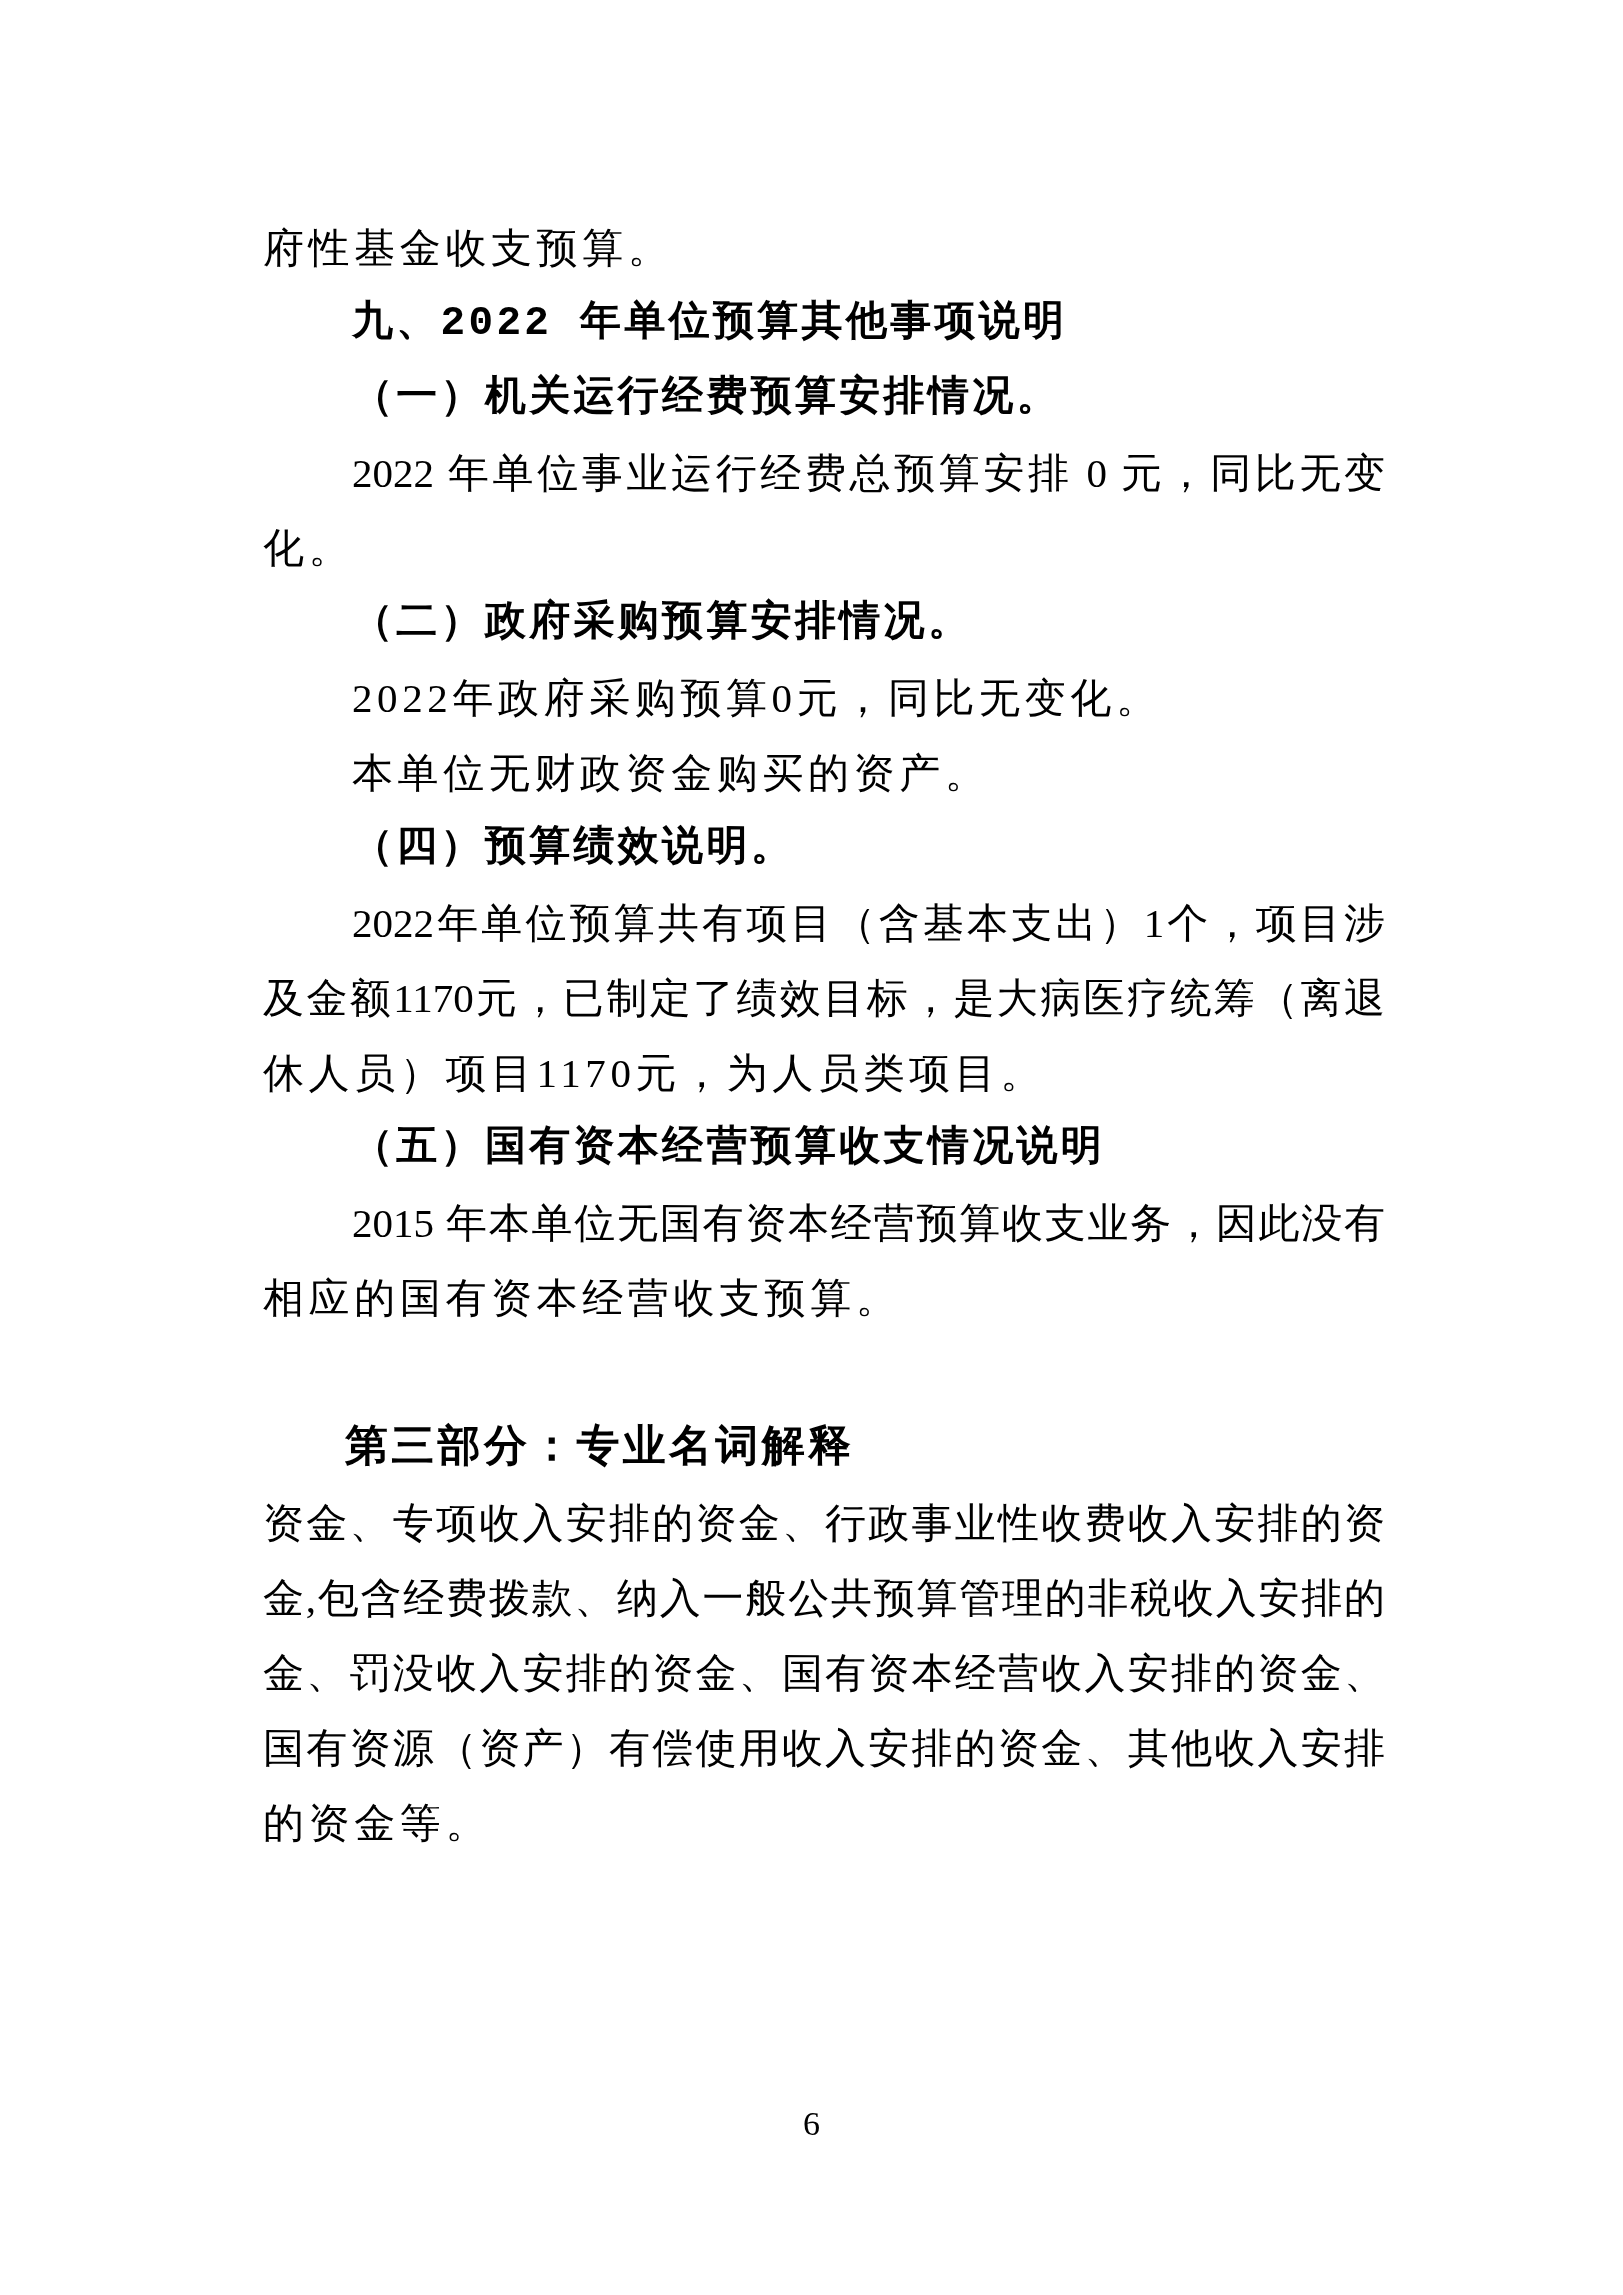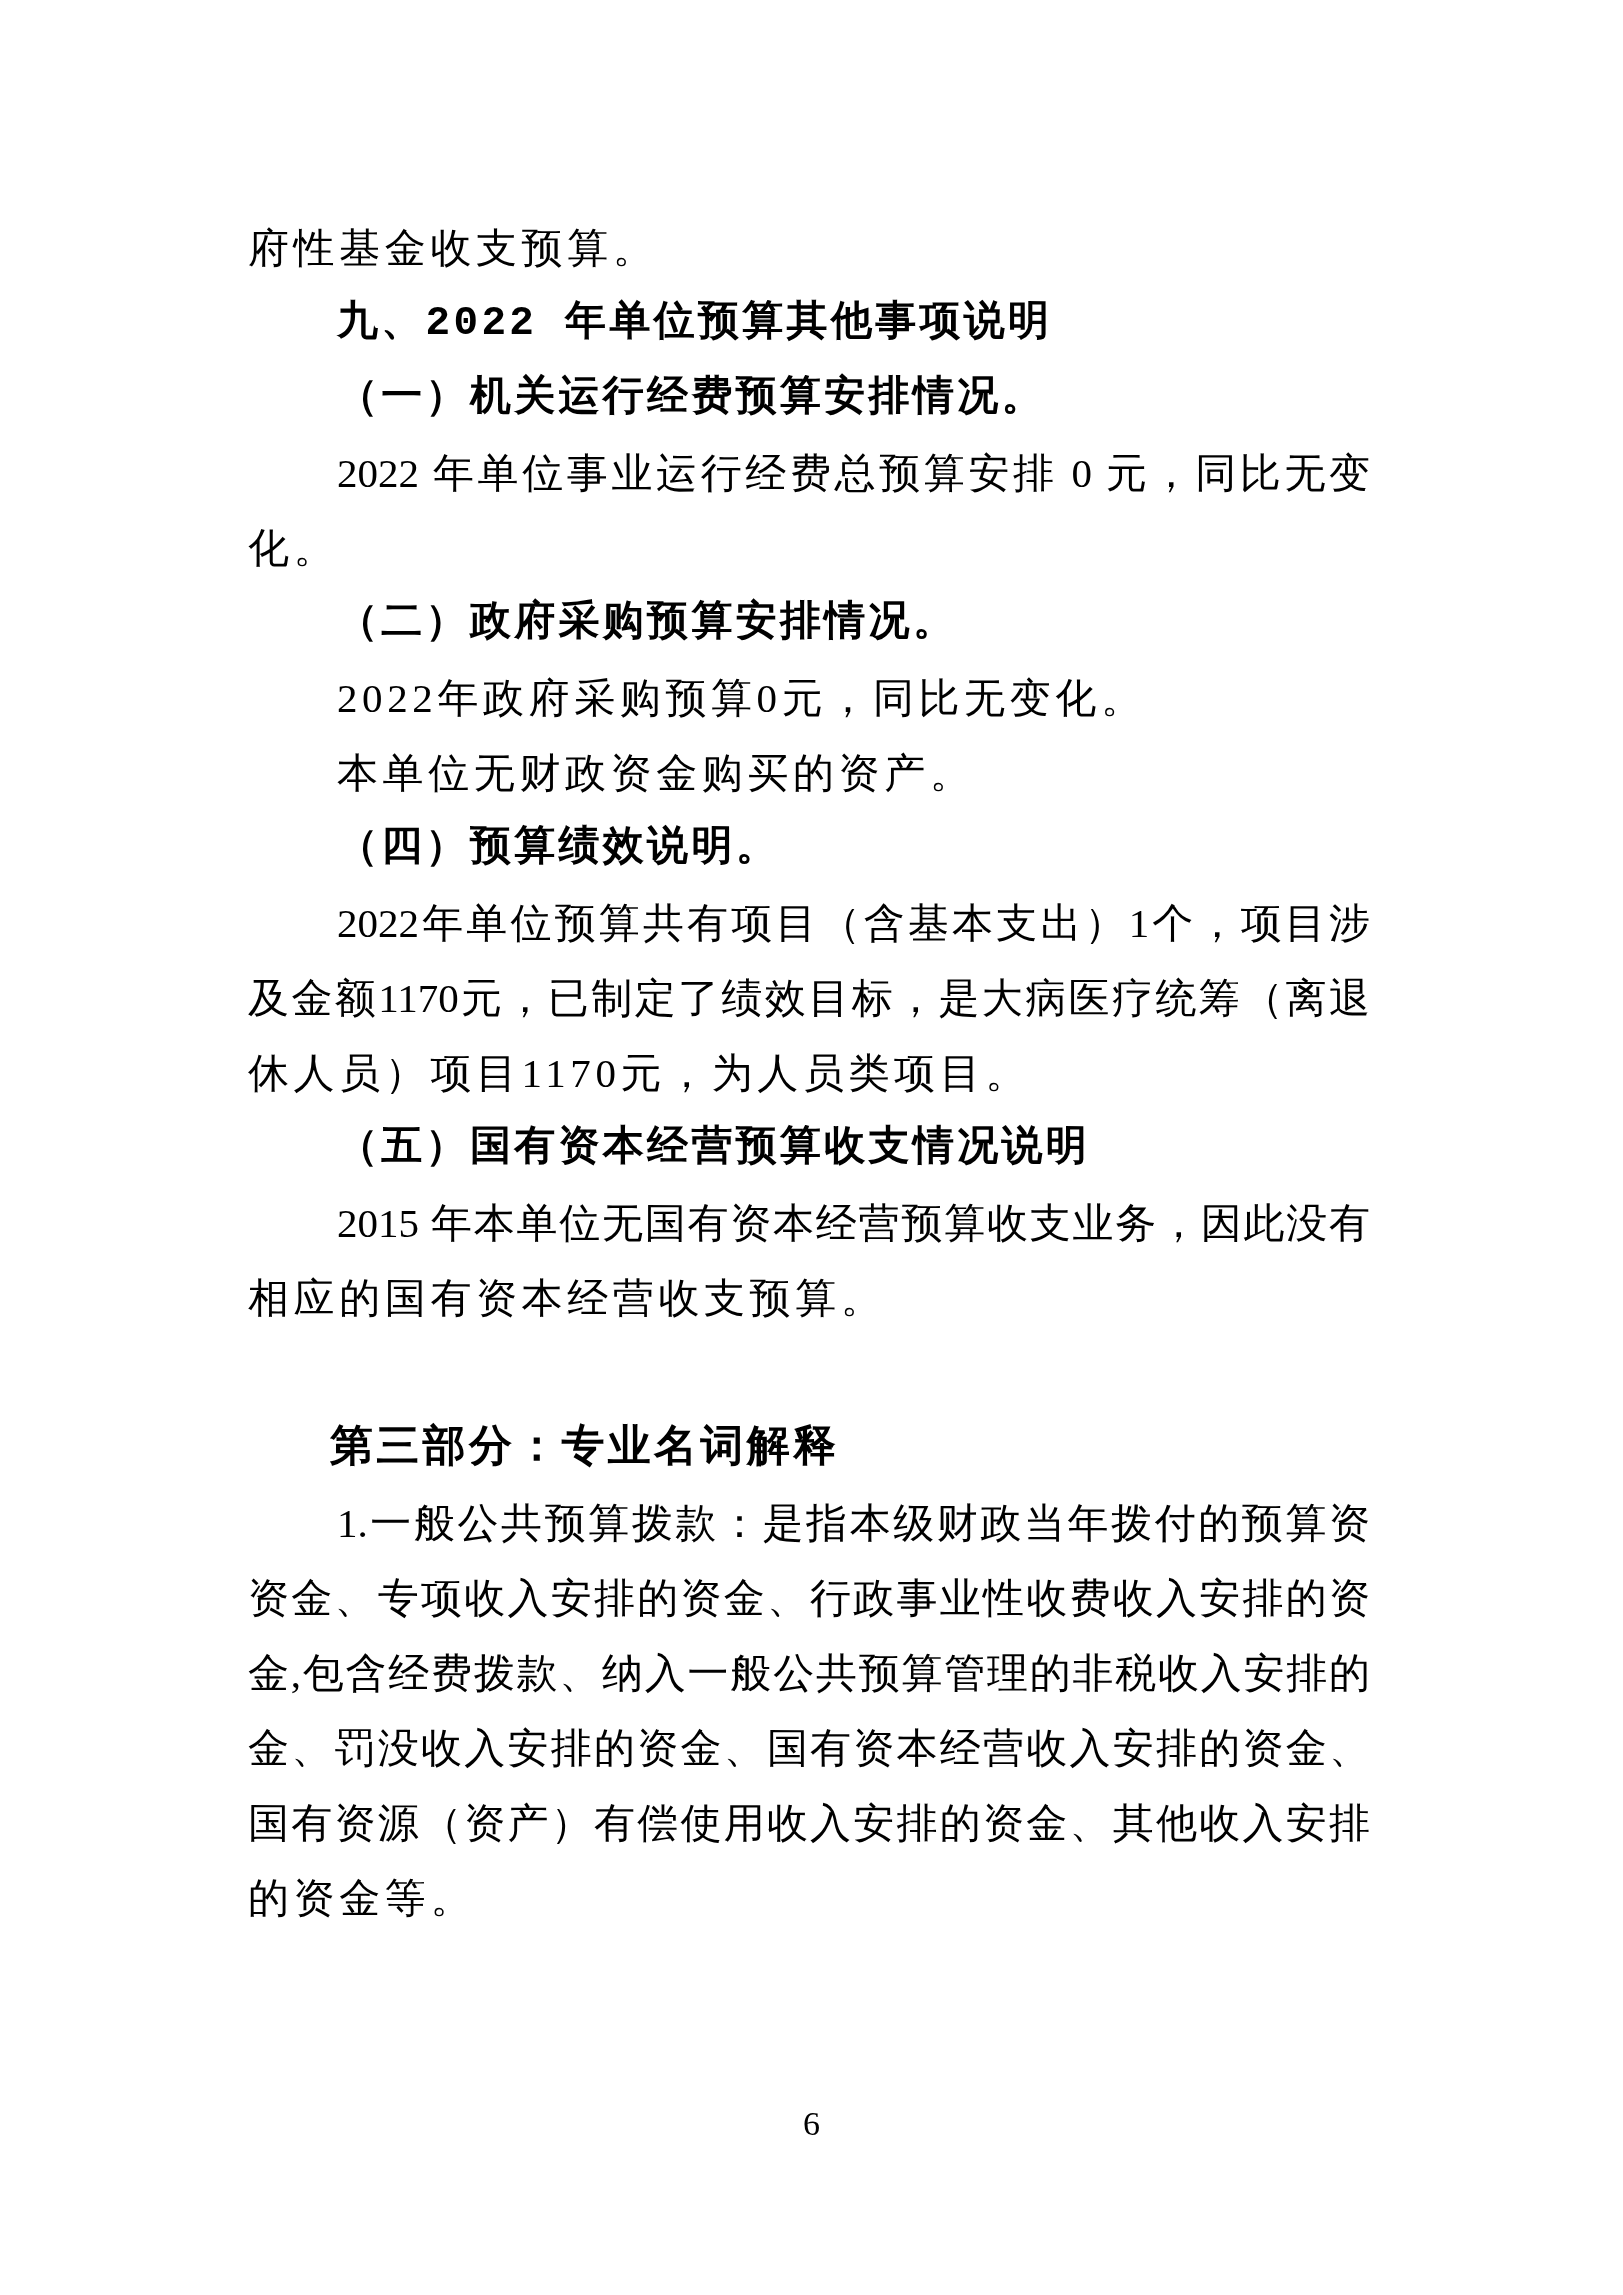--- a/index.html
+++ b/index.html
@@ -7,21 +7,21 @@
     position: relative;
     width: 1623px;
     height: 2295px;
     background: #ffffff;
     color: #000000;
     font-family: "Liberation Serif", serif;
     overflow: hidden;
   }
   .content {
     position: absolute;
-    left: 248px;
+    left: 263px;
     top: 211px;
     width: 1122px;
   }
   .line {
     height: 75px;
     line-height: 75px;
     font-size: 41px;
     letter-spacing: 4.6px;
     white-space: nowrap;
   }
@@ -69,21 +69,20 @@
     <div class="line indent">本单位无财政资金购买的资产。</div>
     <div class="line heading indent">（四）预算绩效说明。</div>
     <div class="line indent justify">2022年单位预算共有项目（含基本支出）1个，项目涉</div>
     <div class="line justify">及金额1170元，已制定了绩效目标，是大病医疗统筹（离退</div>
     <div class="line">休人员）项目1170元，为人员类项目。</div>
     <div class="line heading indent">（五）国有资本经营预算收支情况说明</div>
     <div class="line indent justify">2015 年本单位无国有资本经营预算收支业务，因此没有</div>
     <div class="line">相应的国有资本经营收支预算。</div>
     <div class="line"></div>
     <div class="line heading center">第三部分：专业名词解释</div>
-    <div class="line indent justify">1.一般公共预算拨款：是指本级财政当年拨付的预算资</div>
     <div class="line justify">资金、专项收入安排的资金、行政事业性收费收入安排的资</div>
     <div class="line justify">金,包含经费拨款、纳入一般公共预算管理的非税收入安排的</div>
     <div class="line justify">金、罚没收入安排的资金、国有资本经营收入安排的资金、</div>
     <div class="line justify">国有资源（资产）有偿使用收入安排的资金、其他收入安排</div>
     <div class="line">的资金等。</div>
   </div>
   <div class="footer">6</div>
 </div>
 
 

